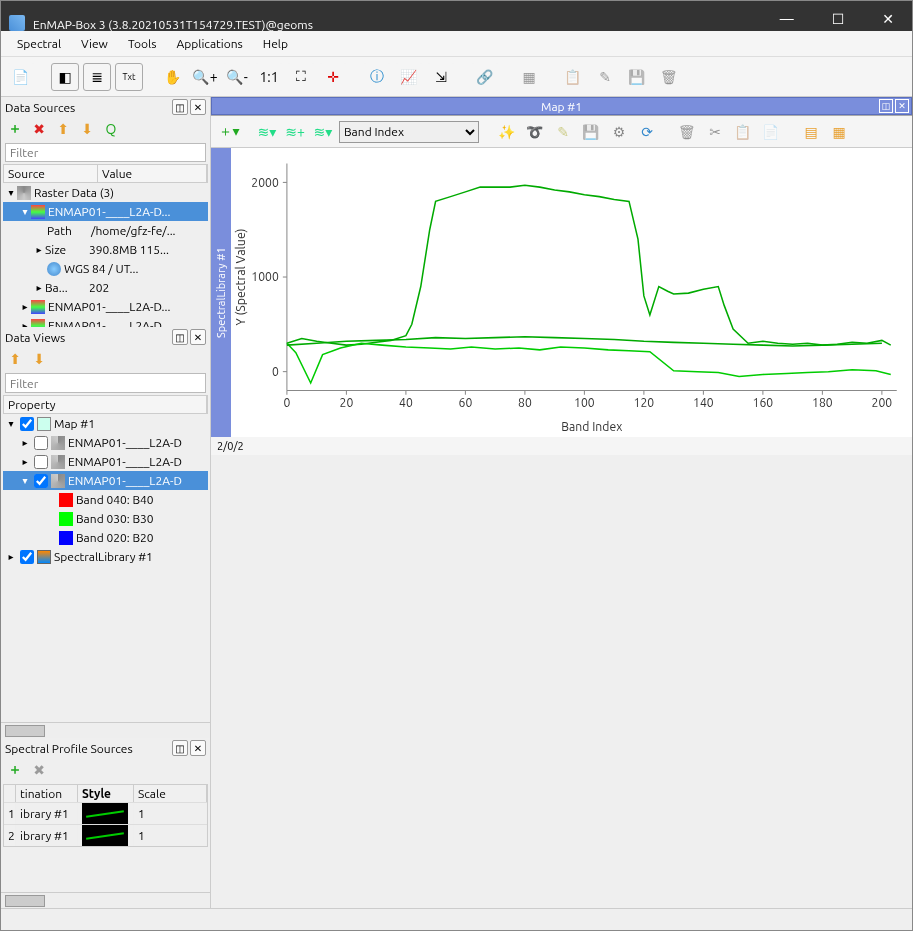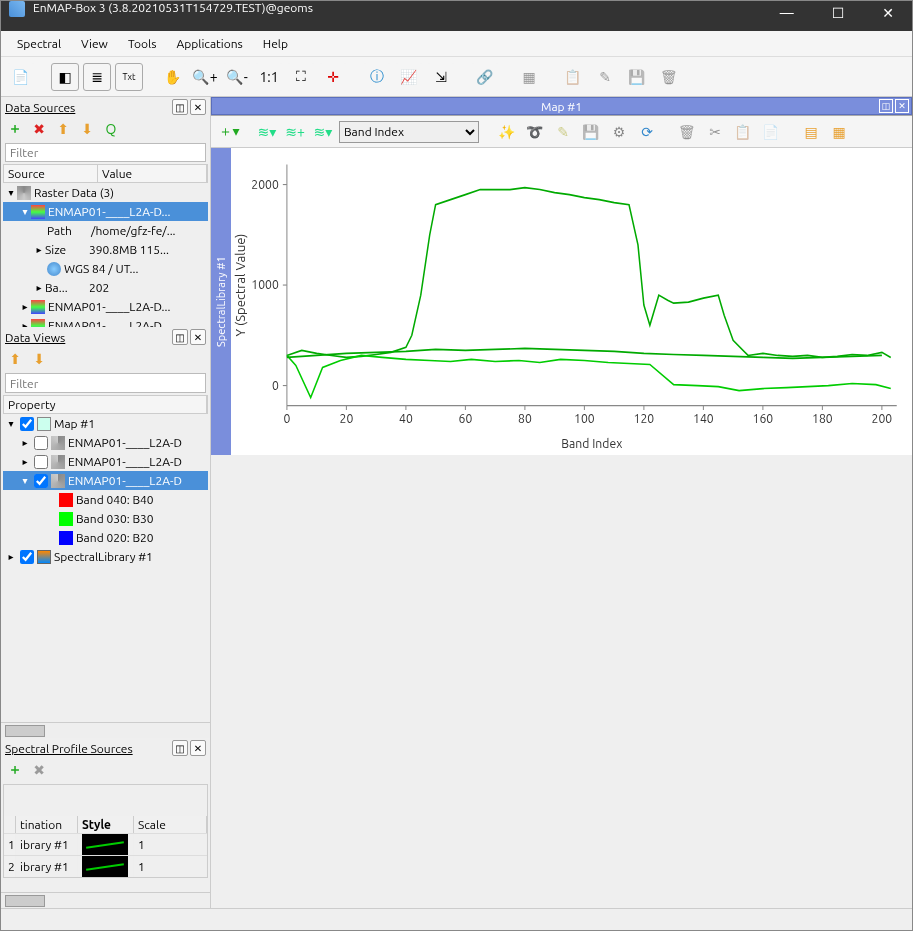--- a/index.html
+++ b/index.html
@@ -1,19 +1,19 @@
 <!DOCTYPE html>
 <html><head>
 <meta charset="utf-8">
 <style>
 * { box-sizing: border-box; margin: 0; padding: 0; font-family: "Segoe UI", Ubuntu, sans-serif; font-size: 12px; }
 body { background: #efefef; width: 913px; height: 931px; overflow: hidden; display: flex; flex-direction: column; border: 1px solid #888; }
 
 
-.titlebar { background: #333; color: #fff; height: 30px; display: flex; align-items: flex-start; padding: 0 8px; }
+.titlebar { background: #333; color: #fff; height: 30px; display: flex; align-items: flex-end; padding: 0 8px; }
 .titlebar .icon { width: 16px; height: 16px; margin-right: 8px; background: linear-gradient(45deg,#4a90d9,#7ab8f0); border-radius:2px;}
 .titlebar .title { flex: 1; font-size: 12px; }
 .titlebar .win-controls { display: flex; gap: 18px; }
 .titlebar .win-controls span { cursor: pointer; font-size: 14px; padding:4px 10px;}
 
 
 .menubar { background: #f5f5f5; height: 26px; display: flex; align-items: center; padding: 0 6px; border-bottom: 1px solid #ddd;}
 .menubar .menu-item { padding: 4px 10px; cursor: pointer; }
 
 
@@ -22,21 +22,21 @@
 .toolbar .sep { width: 8px; }
 
 
 .main { flex: 1; display: flex; min-height:0;}
 
 
 .left-col { width: 210px; background: #efefef; display: flex; flex-direction: column; border-right:1px solid #ccc;}
 
 .panel { display:flex; flex-direction:column;}
 .panel-header { display: flex; align-items:center; padding: 2px 4px; font-size: 12px; background:#efefef;}
-.panel-header .title { flex:1;text-decoration:underline; }
+.panel-header .title { flex:1; }
 .panel-header .pbtn { width:16px; height:16px; border:1px solid #999; border-radius:2px; margin-left:2px; cursor:pointer; display:flex; align-items:center; justify-content:center; font-size:10px; background:#fafafa;}
 .panel-toolbar { display: flex; gap: 4px; padding: 2px 4px; align-items:center;}
 .panel-toolbar .pbtn2 { width:20px; height:20px; display:flex; align-items:center; justify-content:center; cursor:pointer; font-size:14px;}
 .filter-input { margin: 2px 4px; height: 20px; border:1px solid #bbb; padding:0 4px; background:#fff;}
 .col-headers { display:flex; border:1px solid #ccc; margin:0 2px; background:#f5f5f5;}
 .col-headers div { padding:2px 4px; border-right:1px solid #ccc;}
 
 
 .tree { margin:0 2px; overflow:auto;}
 .tree-row { display:flex; align-items:center; height:19px; padding:0 2px; white-space:nowrap; overflow:hidden;}
@@ -70,21 +70,21 @@
 .spectral-toolbar select { height:22px; width:140px; border:1px solid #999;}
 .spectral-toolbar .stbtn { width:24px; height:24px; display:flex; align-items:center; justify-content:center; cursor:pointer; font-size:14px;}
 .spectral-body { flex:1; display:flex; min-height:0;}
 .spectral-side { width:20px; background:#7a8edc; color:#fff; writing-mode: vertical-rl; transform:rotate(180deg); display:flex; align-items:center; justify-content:center; font-size:11px;}
 .plot-area { flex:1; background:#fff; position:relative;}
 .plot-svg { width:100%; height:100%;}
 .status-line { height:18px; padding:0 6px; font-size:11px; display:flex; align-items:center; background:#f5f5f5;}
 
 
 .sp-table { margin:2px; border:1px solid #ccc;}
-.sp-table .hdr { display:flex; background:#f0f0f0;margin-top:31px;}
+.sp-table .hdr { display:flex; background:#f0f0f0;}
 .sp-table .hdr div { padding:2px 4px; border-right:1px solid #ccc;}
 .sp-table .row { display:flex; border-top:1px solid #ddd; height:22px; align-items:center;}
 .sp-table .row div { padding:0 4px; border-right:1px solid #eee; height:100%; display:flex; align-items:center;}
 .style-sw { width:50px; height:18px; background:#000; position:relative;}
 .style-sw::after { content:""; position:absolute; left:4px; right:4px; top:50%; height:2px; background:#0c0; transform:translateY(-50%) rotate(-8deg);}
 
 .scrollbar-h { height:16px; background:#eee; border-top:1px solid #ccc; display:flex; align-items:center;}
 .scroll-thumb { height:12px; width:40px; background:#ccc; border:1px solid #999; margin-left:4px;}
 .statusbar { height:22px; background:#efefef; border-top:1px solid #ccc;}
 </style>
@@ -387,16 +387,17 @@
               <line x1="640.3658536585366" y1="235" x2="640.3658536585366" y2="239" stroke="#888"></line>
               <text x="640.3658536585366" y="251" text-anchor="middle" font-size="11" fill="#333">200</text>
               <text x="355" y="274" text-anchor="middle" font-size="12" fill="#333">Band Index</text>
               <text x="14" y="125" text-anchor="middle" font-size="12" fill="#333" transform="rotate(-90 14 125)">Y (Spectral Value)</text>
               <path d="M55.0 189.2 L69.6 184.6 L84.3 187.3 L98.9 189.2 L113.5 191.0 L128.2 190.1 L142.8 188.3 L157.4 186.4 L172.1 181.8 L177.9 170.8 L186.7 134.2 L195.5 79.2 L201.3 51.7 L216.0 47.1 L230.6 42.5 L245.2 37.9 L259.9 37.9 L274.5 37.9 L289.1 36.1 L303.8 37.9 L318.4 40.7 L333.0 42.5 L347.7 45.3 L362.3 47.1 L377.0 49.8 L391.6 51.7 L400.4 88.3 L406.2 143.3 L412.1 161.7 L420.9 134.2 L429.6 138.8 L435.5 141.5 L450.1 140.6 L464.8 136.9 L479.4 134.2 L485.2 152.5 L494.0 175.4 L508.7 189.2 L523.3 187.3 L537.9 189.2 L552.6 190.1 L567.2 189.2 L581.8 191.0 L596.5 190.1 L611.1 188.3 L625.7 189.2 L640.4 186.4 L649.1 191.0 " fill="none" stroke="#00aa00" stroke-width="1.5"></path>
               <path d="M55.0 189.2 L63.8 198.3 L78.4 227.7 L90.1 200.2 L107.7 193.8 L128.2 189.2 L148.7 191.0 L172.1 192.8 L195.5 193.8 L216.0 194.7 L236.5 192.8 L259.9 194.7 L283.3 193.8 L303.8 195.6 L324.3 192.8 L347.7 193.8 L371.1 195.6 L391.6 196.5 L412.1 197.4 L435.5 215.8 L458.9 216.7 L479.4 217.6 L499.9 221.3 L523.3 219.4 L546.7 218.5 L567.2 217.6 L587.7 216.7 L611.1 214.8 L634.5 215.8 L649.1 219.4 " fill="none" stroke="#00cc00" stroke-width="1.5"></path>
               <path d="M55.0 191.0 L84.3 189.2 L113.5 187.3 L142.8 186.4 L172.1 185.5 L201.3 183.7 L230.6 184.6 L259.9 183.7 L289.1 182.8 L318.4 183.7 L347.7 184.6 L377.0 185.5 L406.2 187.3 L435.5 188.3 L464.8 189.2 L494.0 190.1 L523.3 191.0 L552.6 191.9 L581.8 191.0 L611.1 190.1 L640.4 189.2 " fill="none" stroke="#00aa00" stroke-width="1.5"></path>
             </svg>
         </div>
       </div>
+      <div class="status-line">2/0/2</div>
     </div>
   </div>
 </div>
 <div class="statusbar"></div>
 
 </body></html>

